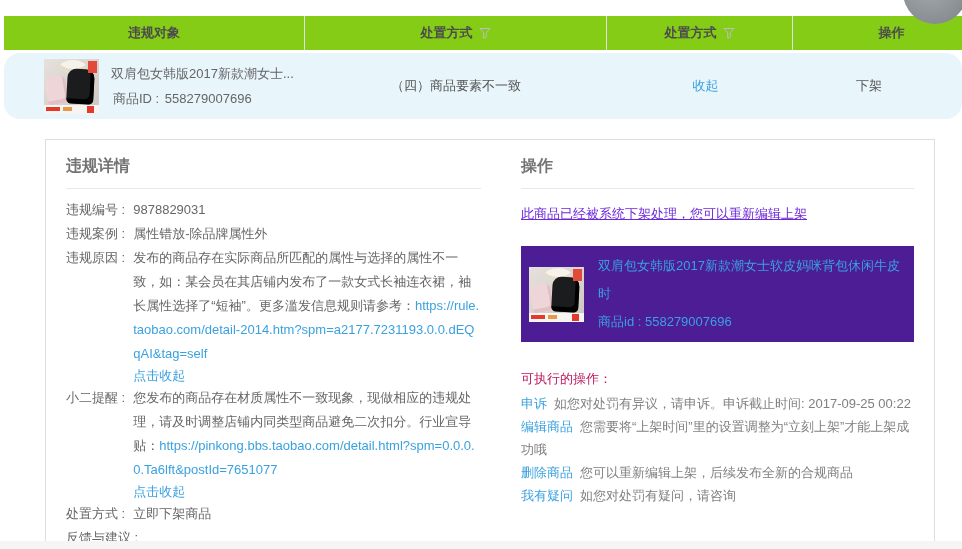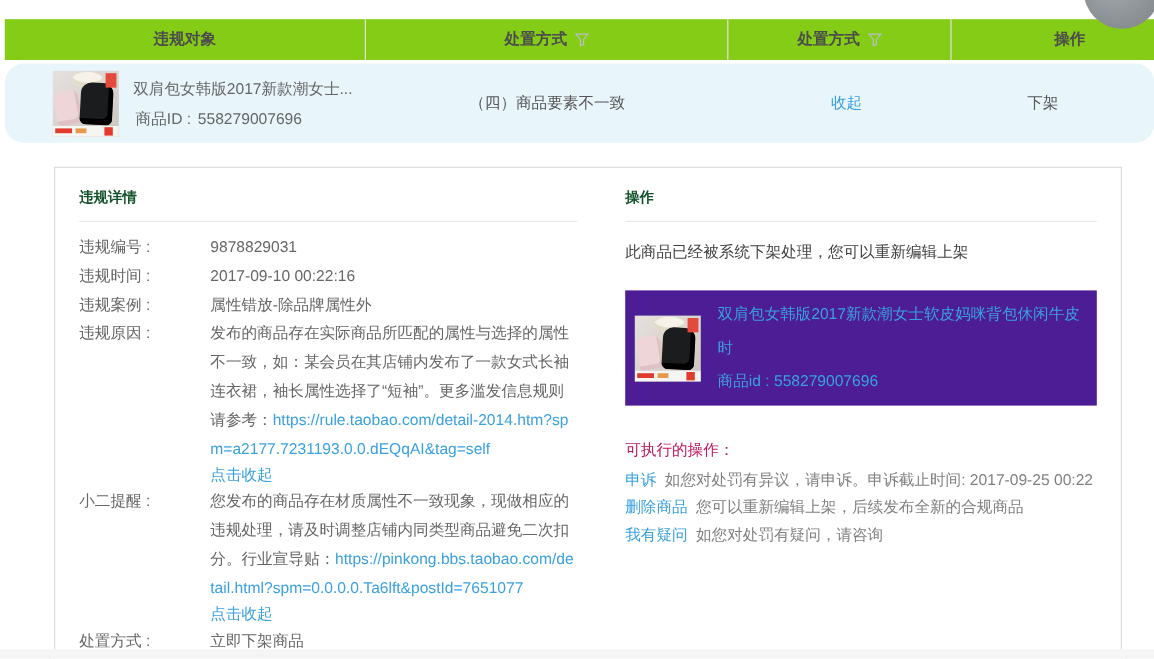--- a/index.html
+++ b/index.html
@@ -52,30 +52,30 @@
   .pimg .banner .m2 { left:19px; top:2px; width:9px; height:4px; background:#e8984a; }
   .pimg .banner .m3 { right:5px; top:1px; width:7px; height:7px; }
   .trow .pimg { margin-right:12px; }
 
   
   .panel { margin:20px 0 0 45px; width:890px; min-height:400px;
            border:1px solid #ddd; background:#fff; display:flex;
            padding:10px 20px 8px 20px; }
   .col-left  { width:415px; flex:none; }
   .col-right { flex:1; margin-left:40px; }
-  .panel h3 { font-size:12px; color:#14532d; font-weight:bold;
+  .panel h3 { font-size:16px; color:#737373; font-weight:bold;
               padding:6px 0 11px; border-bottom:1px solid #e8e8e8; }
 
   .fields { margin-top:9px; }
-  .field { display:flex; line-height:24px; color:#666;gap:42px; }
+  .field { display:flex; line-height:24px; color:#666; }
   .flabel { white-space:nowrap; margin-right:8px; }
   .fval { flex:1; word-break:break-all; }
   .collapse { text-align:left; line-height:20px; }
 
-  .intro { margin-top:15px; line-height:20px; color:#404040; }
+  .intro { margin-top:15px; line-height:20px; color:#6d28d9;text-decoration:underline; }
   .card { margin-top:22px; background:#4c1d95; padding:6px 8px; display:flex; align-items:center; }
   .card .ctext { margin-left:14px; line-height:28px; }
   .card .ctitle { display:block; }
   .ops-title { margin-top:26px; color:#be185d; line-height:22px; }
   .ops { margin-top:2px; }
   .op { line-height:23px; color:#808080; }
   .op a { margin-right:7px; }
 
   .bottom-edge { position:absolute; left:0; right:0; bottom:0; height:8px; background:#f5f5f5; }
 </style>
@@ -147,24 +147,20 @@
 
   <div class="col-left">
     <h3>违规详情</h3>
     <div class="fields">
 
       <div class="field">
         <span class="flabel">违规编号 :</span>
         <div class="fval"><span>9878829031</span></div>
       </div>
 
-      <div class="field">
-        <span class="flabel">违规时间 :</span>
-        <div class="fval"><span>2017-09-10 00:22:16</span></div>
-      </div>
 
       <div class="field">
         <span class="flabel">违规案例 :</span>
         <div class="fval"><span>属性错放-除品牌属性外</span></div>
       </div>
 
       <div class="field">
         <span class="flabel">违规原因 :</span>
         <div class="fval">
           <span>发布的商品存在实际商品所匹配的属性与选择的属性不一致，如：某会员在其店铺内发布了一款女式长袖连衣裙，袖长属性选择了“短袖”。更多滥发信息规则请参考：</span><a>https://rule.taobao.com/detail-2014.htm?spm=a2177.7231193.0.0.dEQqAI&amp;tag=self</a>
@@ -217,20 +213,23 @@
         </div>
       </div>
     </div>
 
     <div class="ops-title">可执行的操作：</div>
     <div class="ops">
       <div class="op">
         <a>申诉</a><span>如您对处罚有异议，请申诉。申诉截止时间: 2017-09-25 00:22</span>
       </div>
       <div class="op">
+        <a>编辑商品</a><span>您需要将“上架时间”里的设置调整为“立刻上架”才能上架成功哦</span>
+      </div>
+      <div class="op">
         <a>删除商品</a><span>您可以重新编辑上架，后续发布全新的合规商品</span>
       </div>
       <div class="op">
         <a>我有疑问</a><span>如您对处罚有疑问，请咨询</span>
       </div>
     </div>
   </div>
 
 </div>
 

